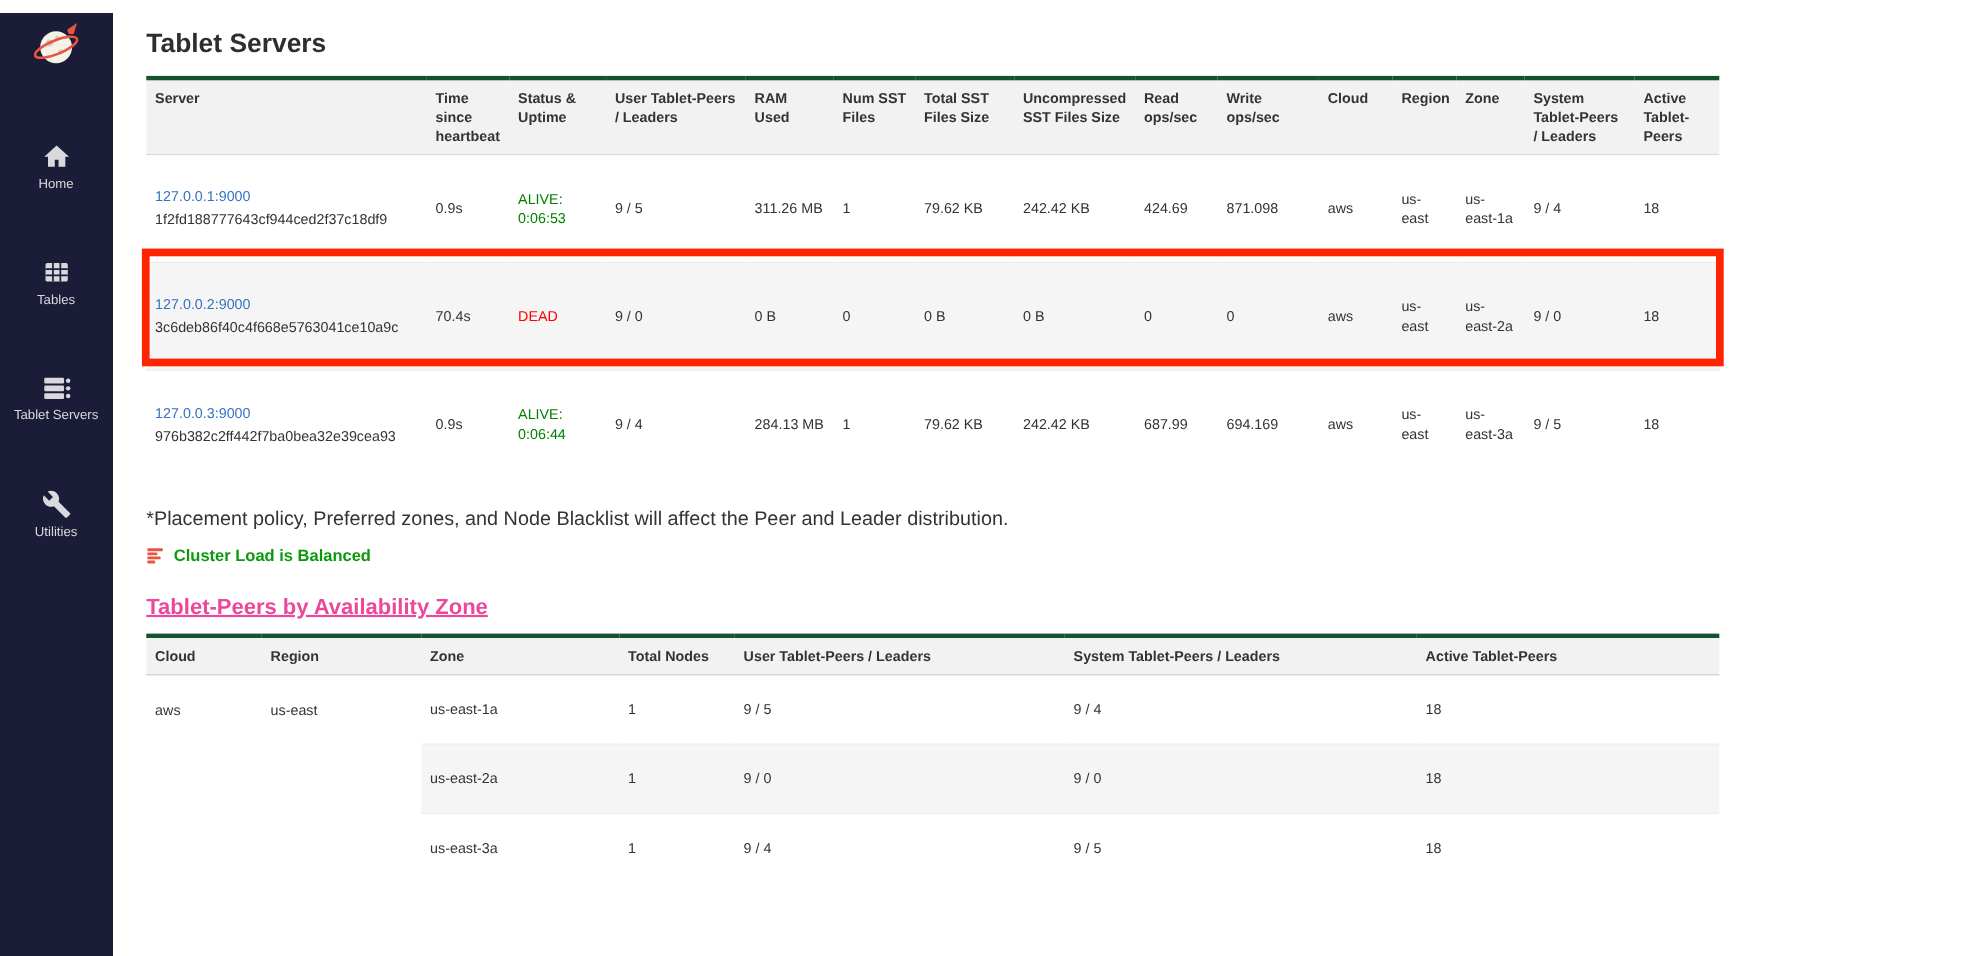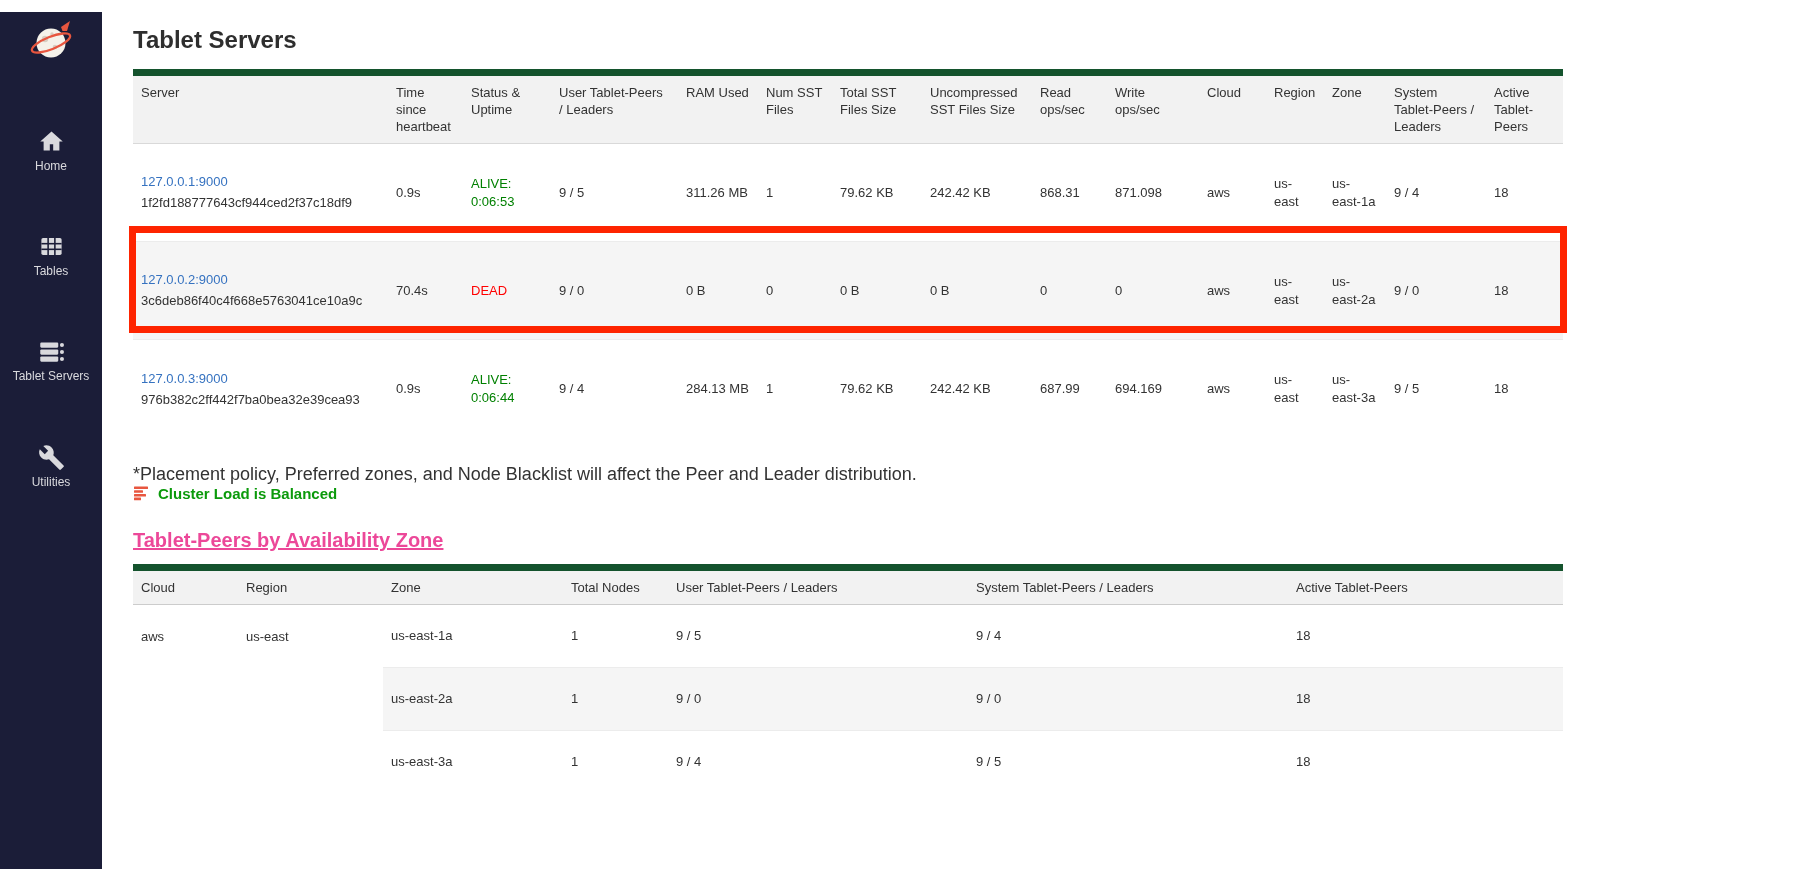--- a/index.html
+++ b/index.html
@@ -22,39 +22,39 @@
     color:#d9d9dd; font-size:12px; text-align:center; cursor:pointer;
   }
   .nav-item svg { width:27px; height:27px; display:block; }
   .nav-label { line-height:1.1; }
   
   .main { margin-left:102px; padding:18px 0 0 31px; }
   h1.page-title { font-size:24px; font-weight:bold; color:#2e2e2e; margin:8px 0 15px 0; }
   .table-wrap { position:relative; width:1430px; }
   table.data { border-collapse:collapse; table-layout:fixed; width:1430px; font-size:13px; color:#333; }
   table.data th {
-    background:var(--header-bg,#f2f2f2); font-weight:normal; text-align:left;
+    background:var(--header-bg,#f2f2f2); font-weight:bold; text-align:left;
     vertical-align:top; padding:8px; line-height:1.32;
-    border-top:7px solid #14532d; border-bottom:1px solid #d9d9d9;
+    border-top:4px solid #14532d; border-bottom:1px solid #d9d9d9;
   }
   table.data td { padding:8px; vertical-align:middle; line-height:1.4; border-top:1px solid #ececec; }
   table.servers thead tr { height:62px; }
   table.servers tbody tr { height:98px; }
   tr.striped td { background:var(--stripe-bg,#f5f5f5); }
   a.server-link { color:var(--link-blue,#3572c0); text-decoration:none; cursor:pointer; }
   .uuid { margin-top:3px; color:#333; }
   .status-alive { color:var(--alive-green,#008000); }
   .status-dead  { color:var(--dead-red,#ff0000);margin-top:38px; }
   .highlight-box {
     position:absolute; left:-4px; top:157px; width:1438px; height:107px;
     border:7px solid var(--highlight-red,#fe2400); pointer-events:none;
   }
   .note { margin-top:26px; font-size:18px; color:#333; }
   .balance-line {
-    display:flex; align-items:center; gap:9px;
+    margin-top:15px; display:flex; align-items:center; gap:9px;
     font-size:15px; font-weight:bold; color:var(--balanced-green,#0b9a0b);
   }
   .balance-line svg { width:16px; height:16px; }
   h2.section-title { font-size:20px; font-weight:bold; color:#ec4899; margin:27px 0 12px 0;text-decoration:underline; }
   table.zones thead tr { height:30px; }
   table.zones tbody tr { height:63px; }
   table.zones th { border-bottom:1px solid #cccccc; }
   table.zones th.center, table.zones td.center { }
   table.zones td.group-cell { vertical-align:top; padding-top:23px; }
 </style>
@@ -162,21 +162,21 @@
           <td>0.9s</td>
           <td>
             <span class="status-alive">ALIVE:</span>
             <div class="status-alive">0:06:53</div>
           </td>
           <td>9 / 5</td>
           <td>311.26 MB</td>
           <td>1</td>
           <td>79.62 KB</td>
           <td>242.42 KB</td>
-          <td>868.31</td>
+          <td>424.69</td>
           <td>871.098</td>
           <td>aws</td>
           <td>us-east</td>
           <td>us-east-1a</td>
           <td>9 / 4</td>
           <td>18</td>
         </tr>
 
         <tr class="striped">
           <td>

